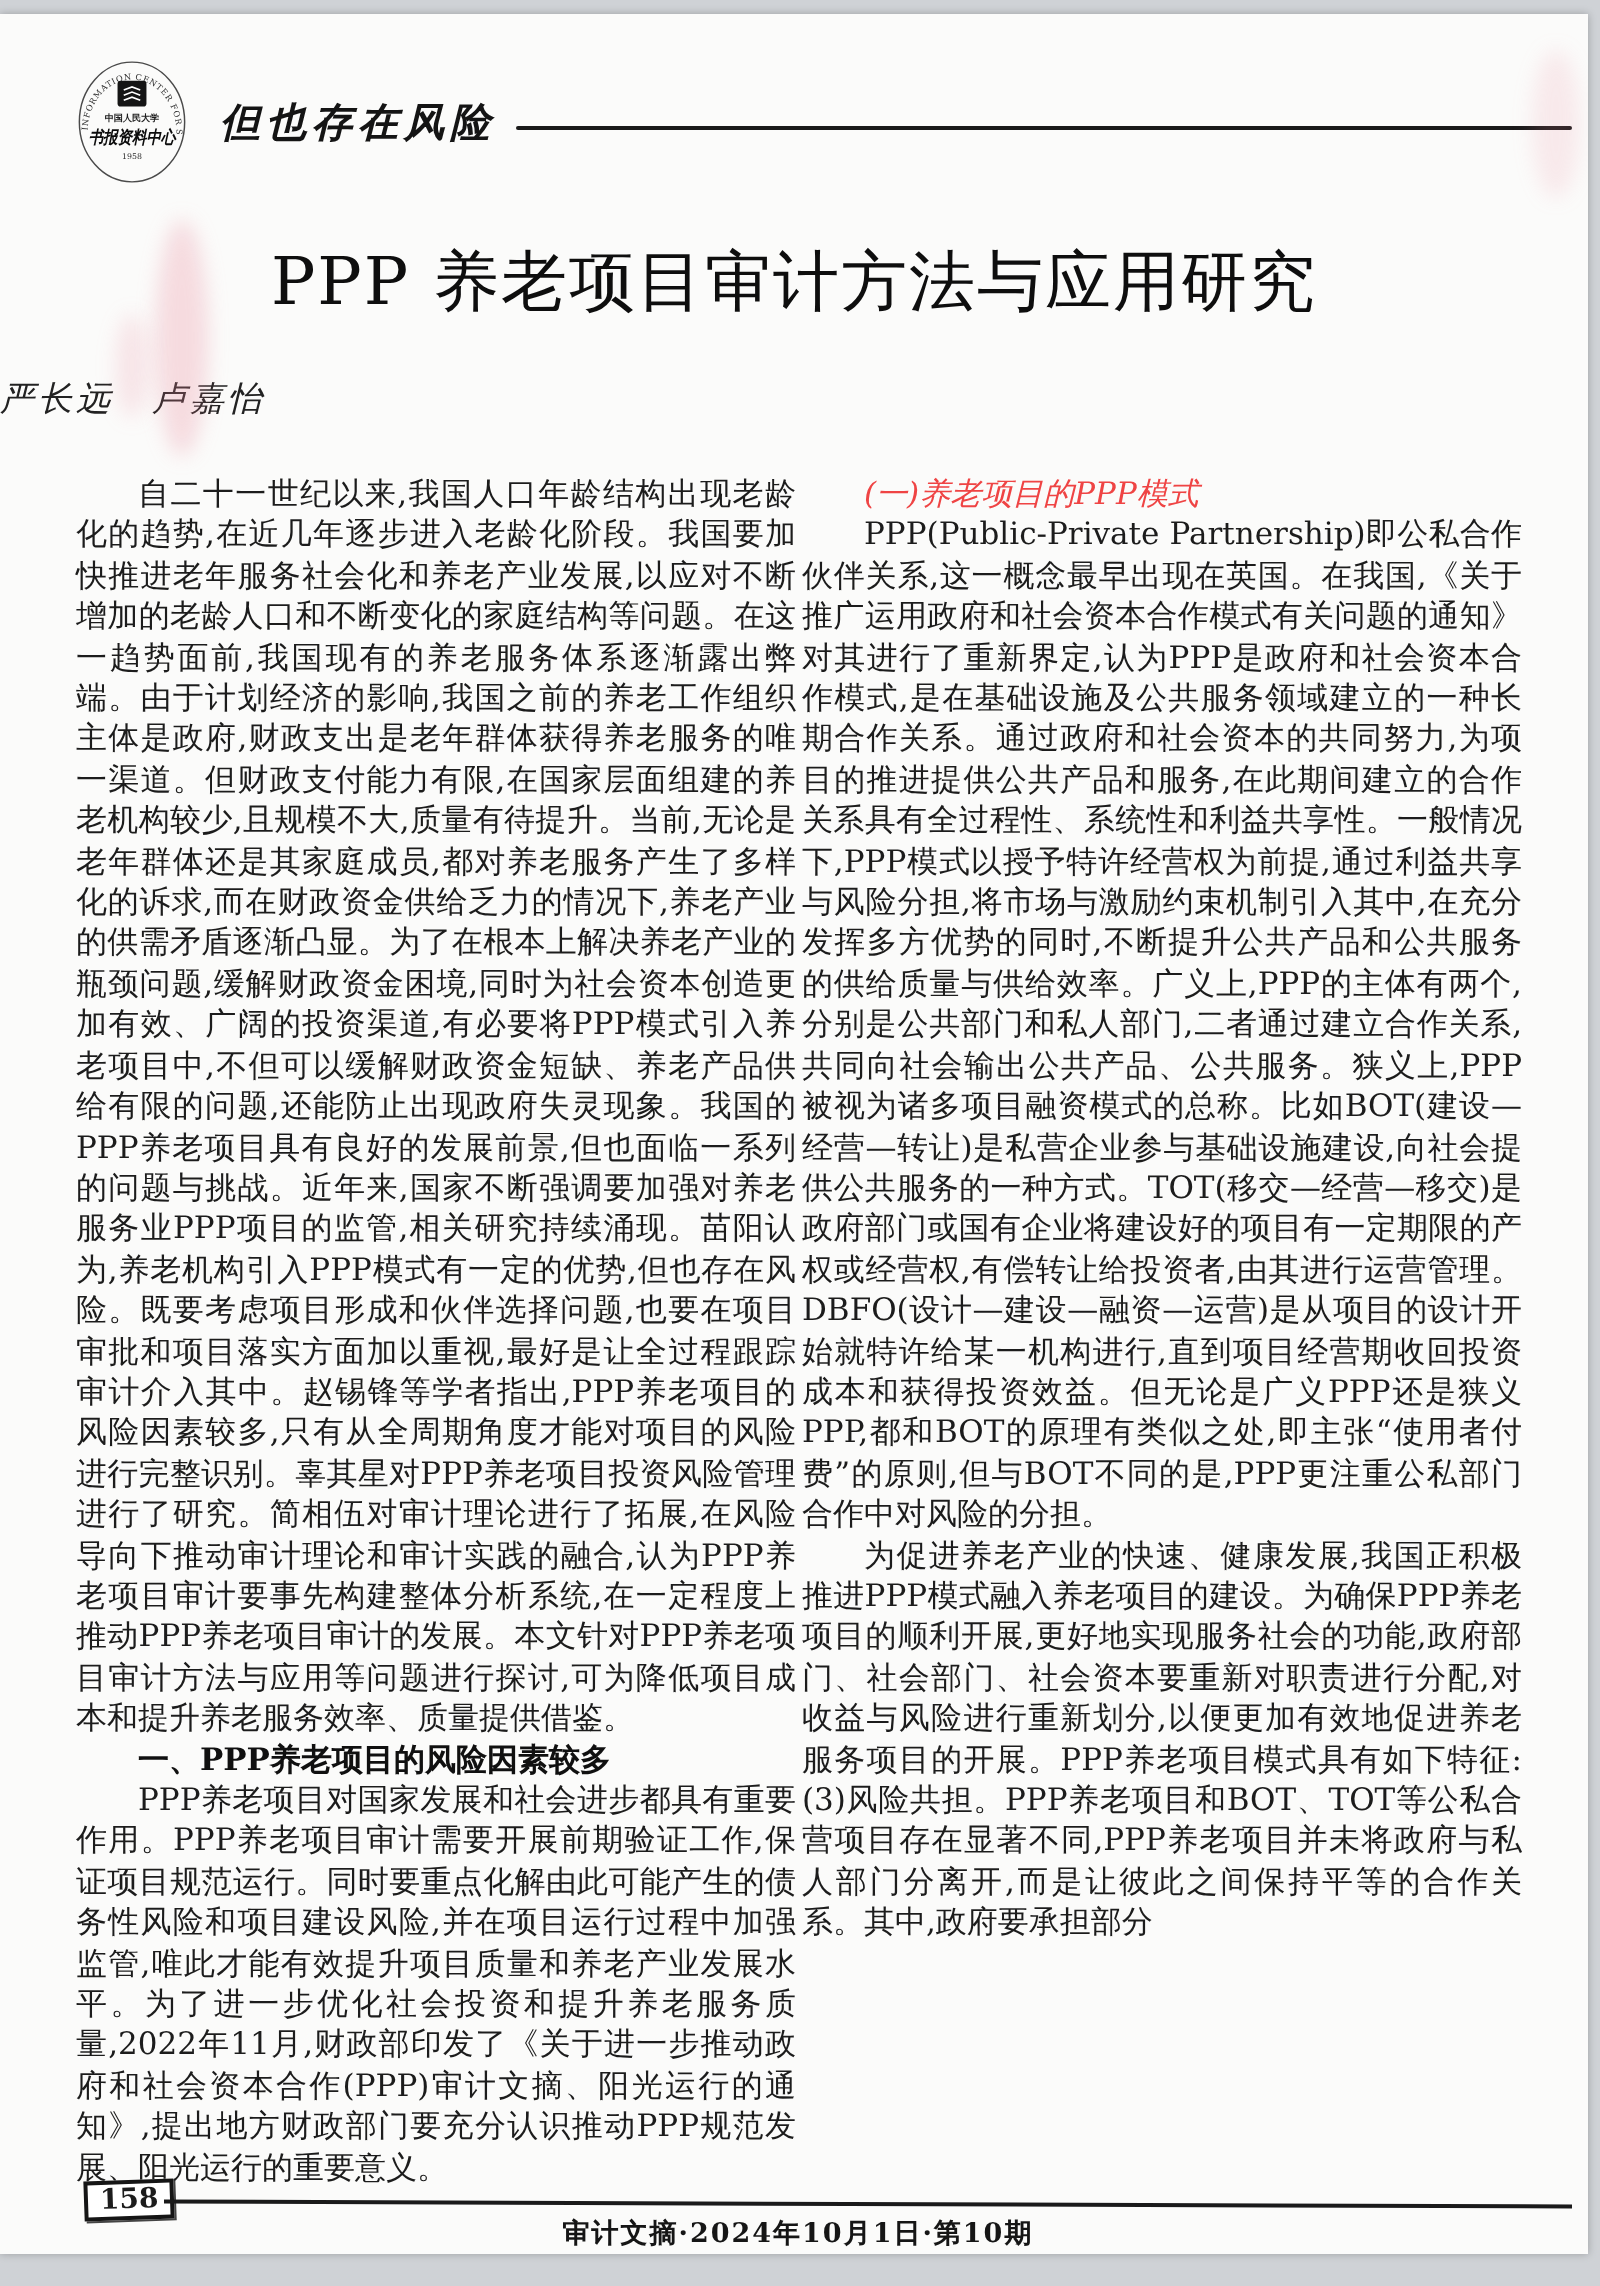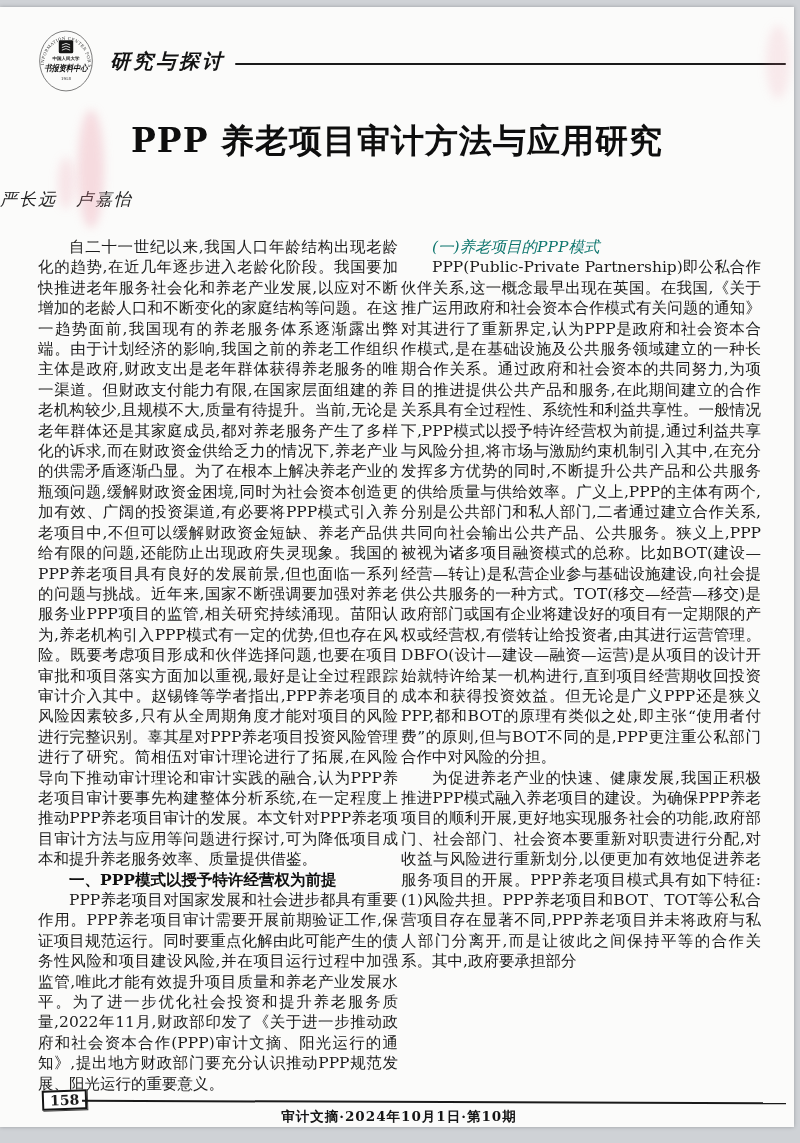--- a/index.html
+++ b/index.html
@@ -15,29 +15,29 @@
   }
   
   .header{display:flex;align-items:center;padding:22px 8px 0 38px;}
   .seal{width:56px;height:64px;flex:0 0 auto;}
   .section-label{
     font-size:20px;font-weight:bold;font-style:italic;
     margin-left:16px;letter-spacing:3px;white-space:nowrap;color:#141414;
   }
   .header-rule{flex:1;height:2px;background:#1a1a1a;margin-left:10px;margin-top:6px;border-radius:1px;}
   
-  .title{margin:26px 30px 0;text-align:center;font-size:33px;font-weight:bold;letter-spacing:1px;color:#0e0e0e;}
+  .title{margin:26px 30px 0;text-align:center;font-size:33px;font-weight:normal;letter-spacing:1px;color:#0e0e0e;}
   .authors{margin-top:24px;text-align:left;font-size:17px;font-style:italic;letter-spacing:2px;color:#222;}
   
   .columns{display:flex;gap:3px;padding:0 26px 0 38px;margin-top:26px;}
   .col{width:360px;font-size:15.5px;line-height:20.4px;text-align:justify;color:#1c1c1c;}
   .col p{margin:0;}
   .indent{text-indent:2em;}
   .sec-heading{font-weight:bold;color:#101010;}
-  .sub-heading{font-style:italic;color:#0f766e;}
+  .sub-heading{font-style:italic;color:#ef4444;}
   
   .footer{position:absolute;left:0;right:0;top:1083px;height:40px;}
   .page-number-box{
     position:absolute;left:42px;top:0;border:2px solid #151515;background:#fff;
     padding:0 6px;font-size:14px;font-weight:bold;transform:rotate(-2deg);
     box-shadow:1px 1px 0 #444;
   }
   .footer-rule{position:absolute;left:82px;right:8px;top:11px;height:2px;background:#1a1a1a;transform:rotate(0.2deg);}
   .journal-info{position:absolute;left:4px;right:0;top:18px;text-align:center;font-size:13.5px;font-weight:bold;letter-spacing:1px;color:#151515;}
   
@@ -57,38 +57,38 @@
       <path id="sealArc" d="M 5.5,36 A 21.5,25.5 0 1 1 48.5,36" fill="none"></path>
       <text font-size="4" fill="#2e2e2e" letter-spacing="0.35">
         <textPath href="#sealArc" startOffset="1">INFORMATION CENTER FOR SOCIAL SCIENCES</textPath>
       </text>
       <rect x="20" y="11" width="14" height="12.5" rx="1.5" fill="#151515"></rect>
       <path d="M23,15.5 l4,-1.5 l4,1.5 M23,18 l4,-1.5 l4,1.5 M23,20.5 l4,-1.5 l4,1.5" stroke="#ffffff" stroke-width="0.8" fill="none"></path>
       <text x="27" y="30.5" text-anchor="middle" font-size="4.4" fill="#1d1d1d" font-weight="bold">中国人民大学</text>
       <text x="27" y="41" text-anchor="middle" font-size="8.4" fill="#0c0c0c" font-weight="bold" font-style="italic" textLength="42" lengthAdjust="spacingAndGlyphs">书报资料中心</text>
       <text x="27" y="49" text-anchor="middle" font-size="3.8" fill="#2c2c2c">1958</text>
     </svg>
-    <div class="section-label">研究与探讨</div>
+    <div class="section-label">但也存在风险</div>
     <div class="header-rule"></div>
   </div>
 
   <h1 class="title">PPP 养老项目审计方法与应用研究</h1>
 
   <div class="authors">严长远　卢嘉怡</div>
 
   <div class="columns">
     <div class="col">
       <p class="indent">自二十一世纪以来,我国人口年龄结构出现老龄化的趋势,在近几年逐步进入老龄化阶段。我国要加快推进老年服务社会化和养老产业发展,以应对不断增加的老龄人口和不断变化的家庭结构等问题。在这一趋势面前,我国现有的养老服务体系逐渐露出弊端。由于计划经济的影响,我国之前的养老工作组织主体是政府,财政支出是老年群体获得养老服务的唯一渠道。但财政支付能力有限,在国家层面组建的养老机构较少,且规模不大,质量有待提升。当前,无论是老年群体还是其家庭成员,都对养老服务产生了多样化的诉求,而在财政资金供给乏力的情况下,养老产业的供需矛盾逐渐凸显。为了在根本上解决养老产业的瓶颈问题,缓解财政资金困境,同时为社会资本创造更加有效、广阔的投资渠道,有必要将PPP模式引入养老项目中,不但可以缓解财政资金短缺、养老产品供给有限的问题,还能防止出现政府失灵现象。我国的PPP养老项目具有良好的发展前景,但也面临一系列的问题与挑战。近年来,国家不断强调要加强对养老服务业PPP项目的监管,相关研究持续涌现。苗阳认为,养老机构引入PPP模式有一定的优势,但也存在风险。既要考虑项目形成和伙伴选择问题,也要在项目审批和项目落实方面加以重视,最好是让全过程跟踪审计介入其中。赵锡锋等学者指出,PPP养老项目的风险因素较多,只有从全周期角度才能对项目的风险进行完整识别。辜其星对PPP养老项目投资风险管理进行了研究。简相伍对审计理论进行了拓展,在风险导向下推动审计理论和审计实践的融合,认为PPP养老项目审计要事先构建整体分析系统,在一定程度上推动PPP养老项目审计的发展。本文针对PPP养老项目审计方法与应用等问题进行探讨,可为降低项目成本和提升养老服务效率、质量提供借鉴。</p>
-      <p class="indent sec-heading">一、PPP模式以授予特许经营权为前提</p>
+      <p class="indent sec-heading">一、PPP养老项目的风险因素较多</p>
       <p class="indent">PPP养老项目对国家发展和社会进步都具有重要作用。PPP养老项目审计需要开展前期验证工作,保证项目规范运行。同时要重点化解由此可能产生的债务性风险和项目建设风险,并在项目运行过程中加强监管,唯此才能有效提升项目质量和养老产业发展水平。为了进一步优化社会投资和提升养老服务质量,2022年11月,财政部印发了《关于进一步推动政府和社会资本合作(PPP)审计文摘、阳光运行的通知》,提出地方财政部门要充分认识推动PPP规范发展、阳光运行的重要意义。</p>
     </div>
     <div class="col">
       <p class="indent sub-heading">(一)养老项目的PPP模式</p>
       <p class="indent">PPP(Public-Private Partnership)即公私合作伙伴关系,这一概念最早出现在英国。在我国,《关于推广运用政府和社会资本合作模式有关问题的通知》对其进行了重新界定,认为PPP是政府和社会资本合作模式,是在基础设施及公共服务领域建立的一种长期合作关系。通过政府和社会资本的共同努力,为项目的推进提供公共产品和服务,在此期间建立的合作关系具有全过程性、系统性和利益共享性。一般情况下,PPP模式以授予特许经营权为前提,通过利益共享与风险分担,将市场与激励约束机制引入其中,在充分发挥多方优势的同时,不断提升公共产品和公共服务的供给质量与供给效率。广义上,PPP的主体有两个,分别是公共部门和私人部门,二者通过建立合作关系,共同向社会输出公共产品、公共服务。狭义上,PPP被视为诸多项目融资模式的总称。比如BOT(建设—经营—转让)是私营企业参与基础设施建设,向社会提供公共服务的一种方式。TOT(移交—经营—移交)是政府部门或国有企业将建设好的项目有一定期限的产权或经营权,有偿转让给投资者,由其进行运营管理。DBFO(设计—建设—融资—运营)是从项目的设计开始就特许给某一机构进行,直到项目经营期收回投资成本和获得投资效益。但无论是广义PPP还是狭义PPP,都和BOT的原理有类似之处,即主张“使用者付费”的原则,但与BOT不同的是,PPP更注重公私部门合作中对风险的分担。</p>
-      <p class="indent">为促进养老产业的快速、健康发展,我国正积极推进PPP模式融入养老项目的建设。为确保PPP养老项目的顺利开展,更好地实现服务社会的功能,政府部门、社会部门、社会资本要重新对职责进行分配,对收益与风险进行重新划分,以便更加有效地促进养老服务项目的开展。PPP养老项目模式具有如下特征:(1)风险共担。PPP养老项目和BOT、TOT等公私合营项目存在显著不同,PPP养老项目并未将政府与私人部门分离开,而是让彼此之间保持平等的合作关系。其中,政府要承担部分</p>
+      <p class="indent">为促进养老产业的快速、健康发展,我国正积极推进PPP模式融入养老项目的建设。为确保PPP养老项目的顺利开展,更好地实现服务社会的功能,政府部门、社会部门、社会资本要重新对职责进行分配,对收益与风险进行重新划分,以便更加有效地促进养老服务项目的开展。PPP养老项目模式具有如下特征:(3)风险共担。PPP养老项目和BOT、TOT等公私合营项目存在显著不同,PPP养老项目并未将政府与私人部门分离开,而是让彼此之间保持平等的合作关系。其中,政府要承担部分</p>
     </div>
   </div>
 
   <div class="footer">
     <div class="page-number-box">
       <span>158</span>
     </div>
     <div class="footer-rule"></div>
     <div class="journal-info">审计文摘·2024年10月1日·第10期</div>
   </div>

